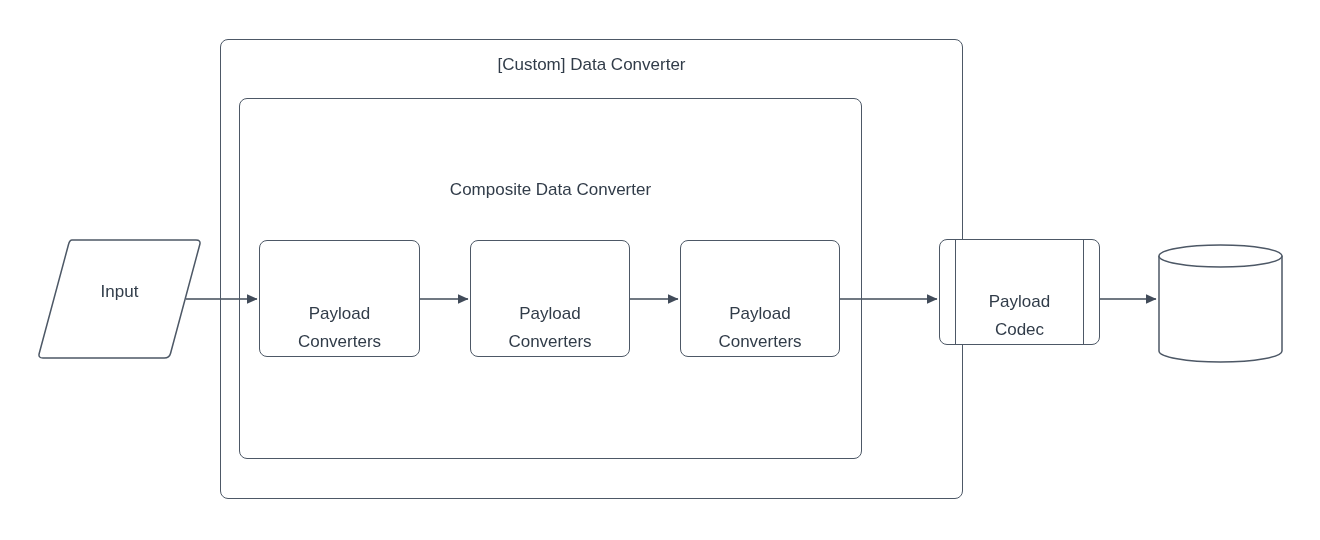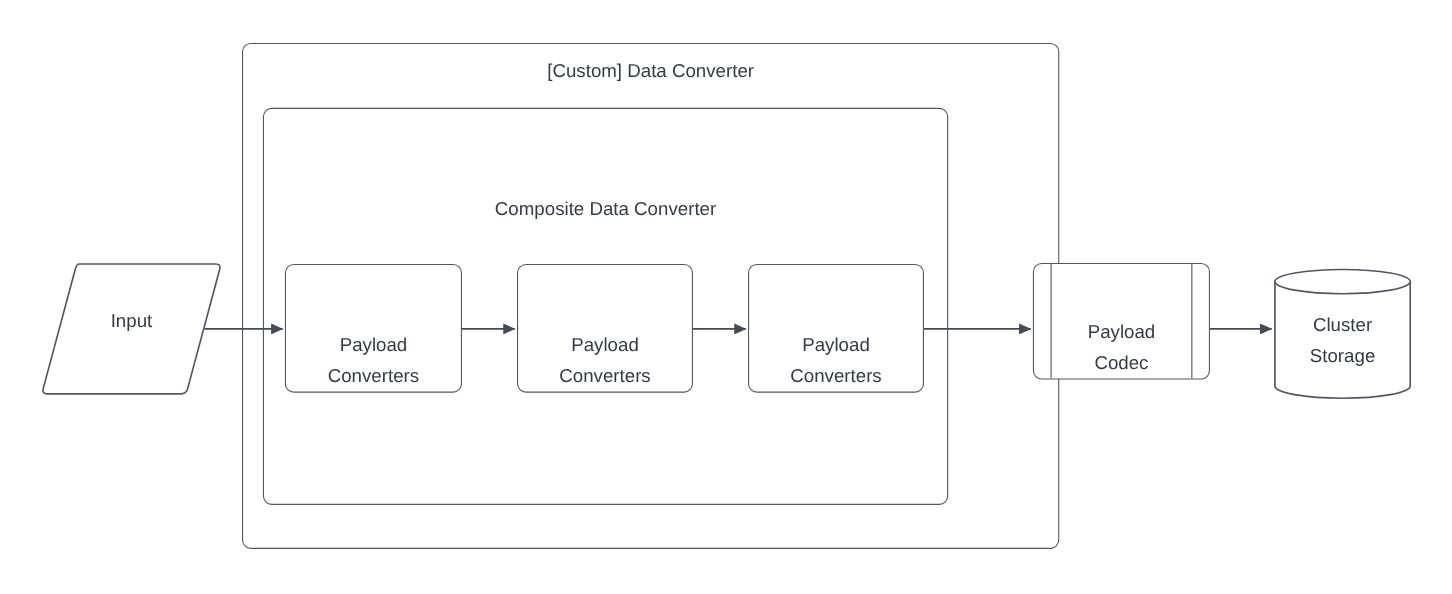--- a/index.html
+++ b/index.html
@@ -119,17 +119,14 @@
   </div>
 
   <div class="node codec" style="left:939px; top:239px; width:161px; height:106px;">
     <span class="wrap-narrow">Payload Codec</span>
   </div>
 
   <div class="shape-label" style="left:39px; top:240px; width:161px; height:104px;">
     <span>Input</span>
   </div>
 
-  <div class="shape-label" style="left:1159px; top:264px; width:123px; height:92px;">
-    <span class="wrap-storage">Cluster Storage</span>
-  </div>
 
 </div>
 
 </body></html>

